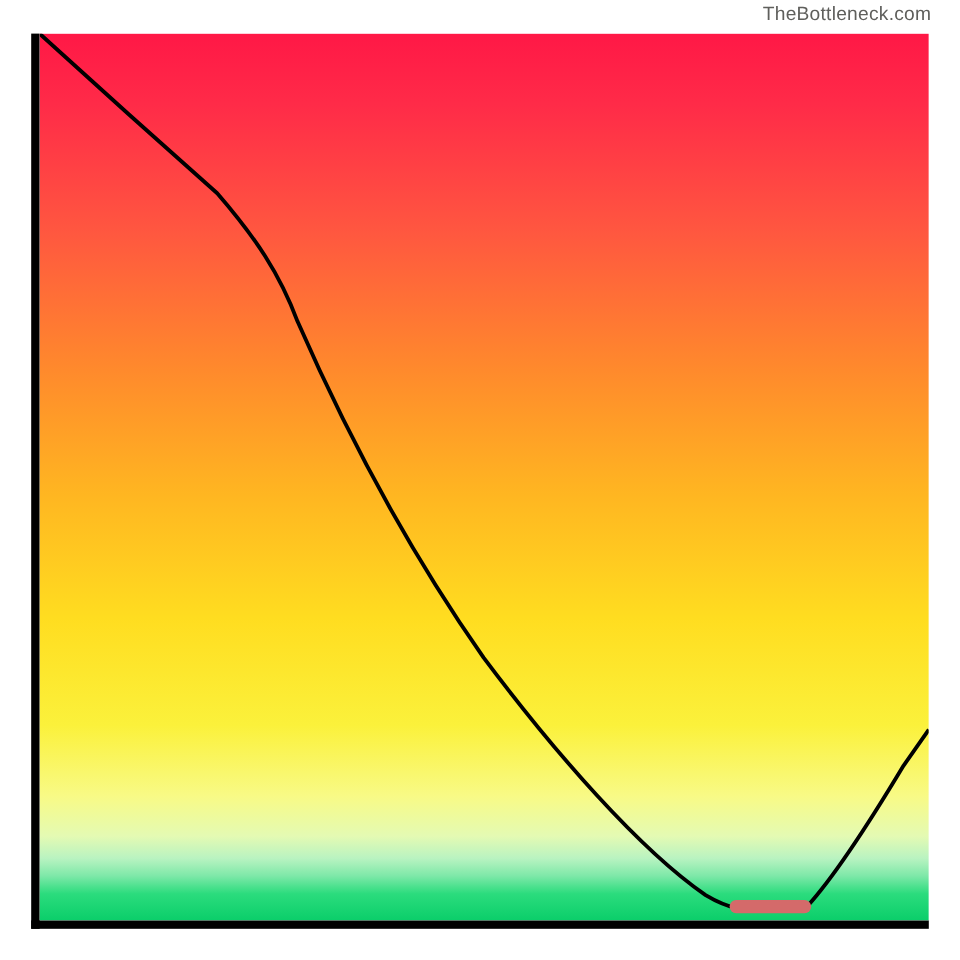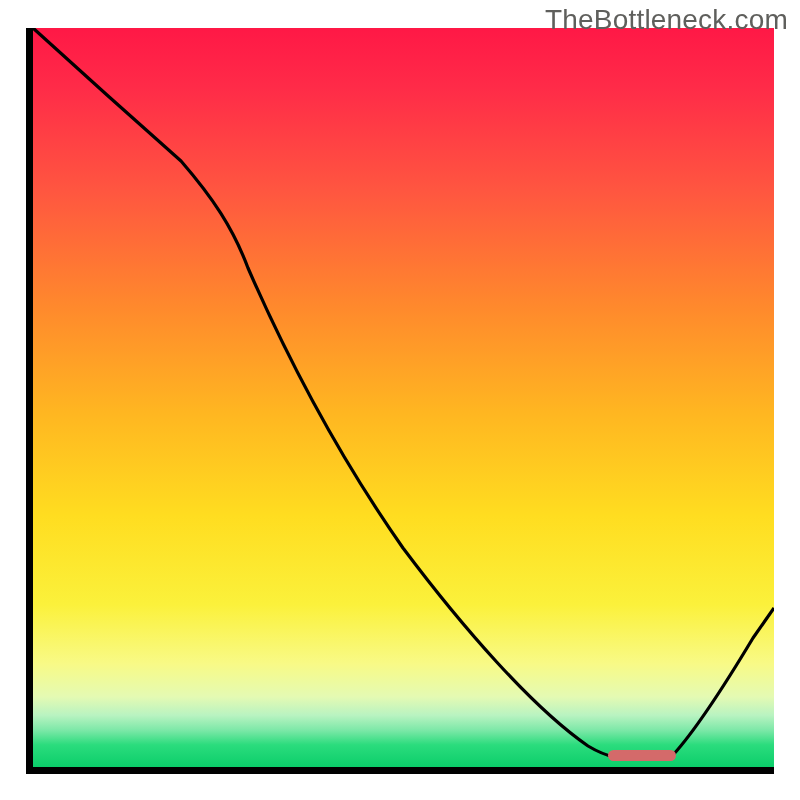--- a/index.html
+++ b/index.html
@@ -12,22 +12,22 @@
   }
   .stage {
     position: relative;
     width: 800px;
     height: 800px;
     background: #ffffff;
   }
   .watermark {
     position: absolute;
     top: 4px;
-    right: 12px;
-    font-size: 28px;
+    right: 24px;
+    font-size: 16px;
     color: #5f5f5c;
     letter-spacing: 0.2px;
     font-weight: 400;
     z-index: 5;
   }
   .plot-frame {
     position: absolute;
     left: 26px;
     top: 28px;
     width: 748px;

